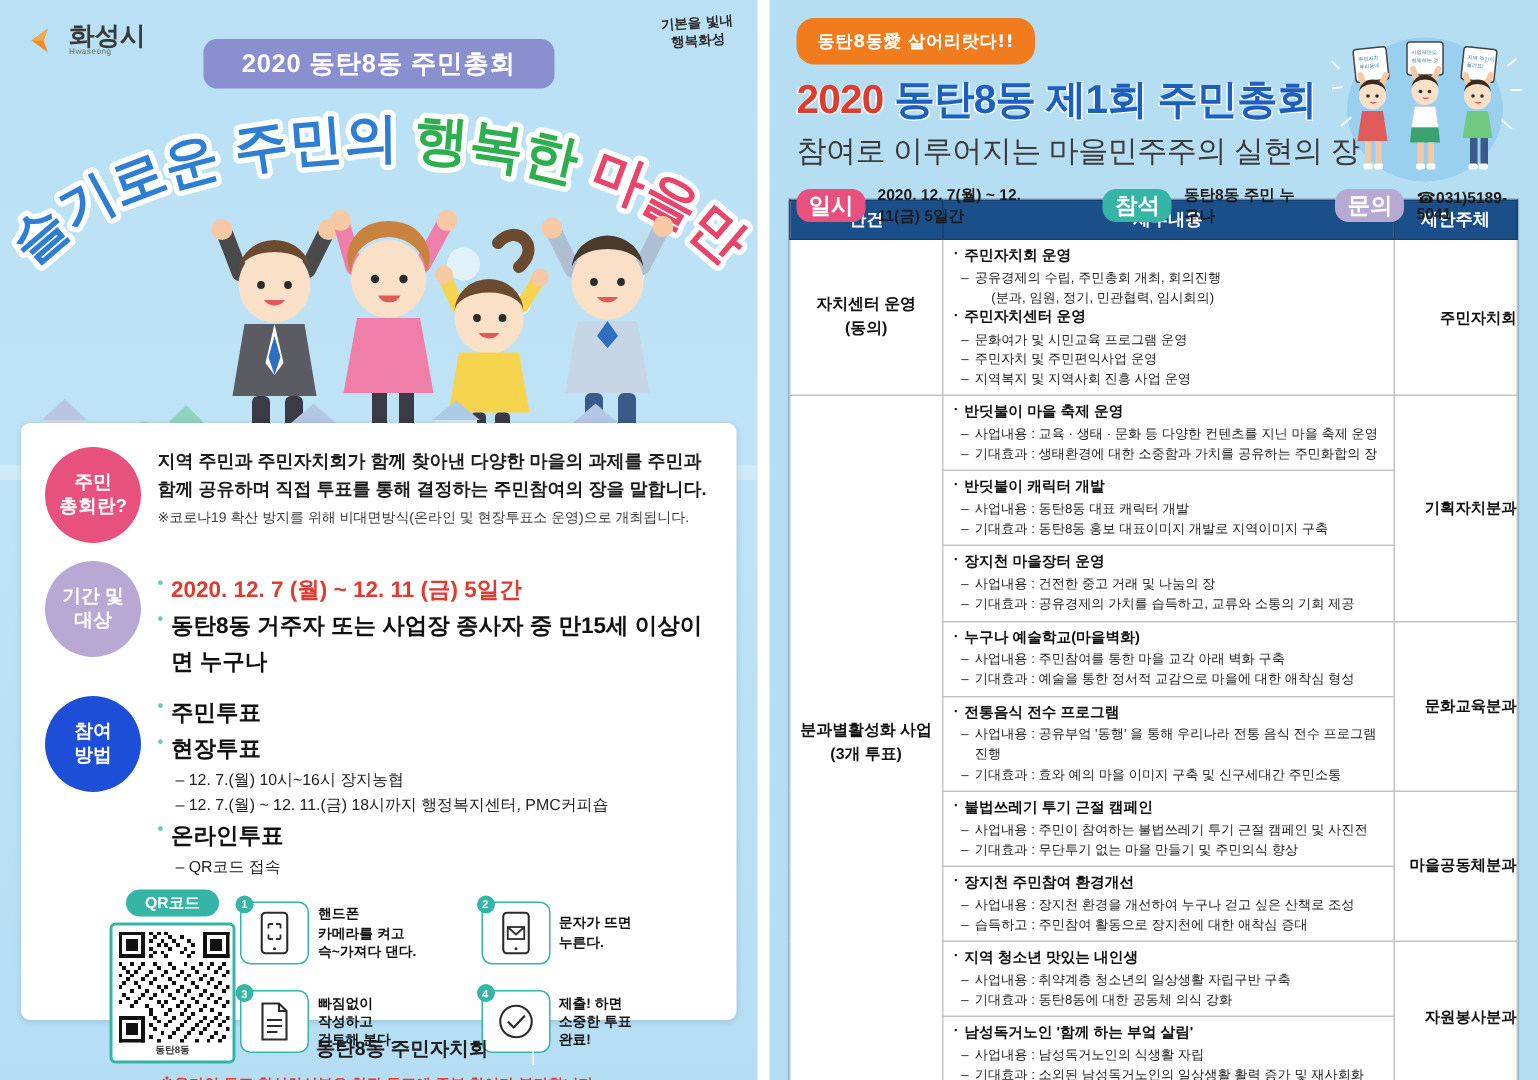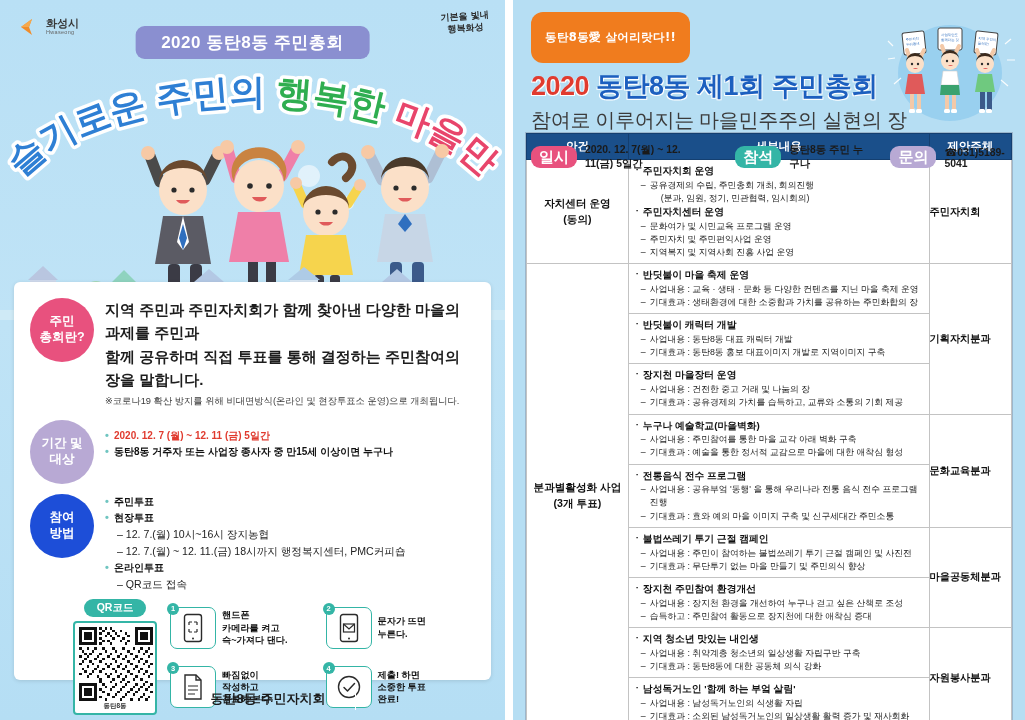--- a/index.html
+++ b/index.html
@@ -21,21 +21,21 @@
   }
   .page-gap{ width:8px; flex:0 0 8px; background:#fff; }
 
   
   .city-logo{ position:absolute; left:18px; top:15px; display:flex; align-items:center; gap:4px; }
   .city-logo .mark{
     width:24px; height:24px; position:relative;
   }
   .city-logo .mark svg{ display:block; }
   .city-logo .txt{ line-height:1; }
-  .city-logo .txt .ko{ font-size:11px; font-weight:bold; color:#3a3a3a; display:block; }
+  .city-logo .txt .ko{ font-size:17px; font-weight:bold; color:#3a3a3a; display:block; }
   .city-logo .txt .en{ font-size:5.5px; color:#666; display:block; letter-spacing:.3px; margin-top:1px;}
 
   
   .hand-slogan{
     position:absolute; right:16px; top:10px;
     font-family:"DejaVu Sans",sans-serif;
     font-size:9px; font-weight:bold; color:#2b2b2b;
     line-height:1.35; text-align:center;
     transform:rotate(-4deg);
   }
@@ -73,29 +73,29 @@
   .bubble{
     flex:0 0 64px; width:64px; height:64px; border-radius:50%;
     color:#fff; font-size:12.5px; font-weight:bold; line-height:1.25;
     display:flex; align-items:center; justify-content:center; text-align:center;
     margin-right:11px; margin-top:2px;
   }
   .bubble.pink{ background:#e8517e; }
   .bubble.purple{ background:#b8a9d4; }
   .bubble.teal{ background:#1d4ed8; }
   .rowbody{ flex:1 1 auto; padding-top:2px; }
-  .lead{ font-size:15px; color:#1d1d1d; font-weight:bold; line-height:1.55; }
+  .lead{ font-size:12px; color:#1d1d1d; font-weight:bold; line-height:1.55; }
   .note{ font-size:9.3px; color:#3a3a3a; margin-top:4px; line-height:1.4; }
-  .b-item{ font-size:10px; font-weight:bold; color:#111; line-height:1.6; position:relative; padding-left:9px;}
+  .b-item{ font-size:15px; font-weight:bold; color:#111; line-height:1.6; position:relative; padding-left:9px;}
   .b-item::before{ content:"•"; position:absolute; left:0; top:-1px; color:#6fc5c0; font-size:11px; }
   .b-item.red{ color:#e03b2f; }
   .sub{ font-size:10.6px; color:#222; line-height:1.62; padding-left:12px; }
 
   
-  .qr-area{ display:flex; gap:10px; margin-top:4px; padding-left:40px;justify-content:space-between; }
+  .qr-area{ display:flex; margin-top:4px; padding-left:40px;justify-content:space-between; }
   .qr-box{ width:90px; }
   .qr-badge{
     display:block; margin:0 auto 4px auto; background:#34b5a6; color:#fff;
     font-size:10.5px; font-weight:bold; border-radius:11px; padding:2px 12px; text-align:center; width:62px;
   }
   .qr-frame{ border:2px solid #34b5a6; border-radius:4px; padding:4px 4px 2px 4px; width:84px; margin:0 auto; background:#fff;}
   .qr-img{ width:74px; height:74px; display:block; margin:0 auto; }
   .qr-cap{ font-size:6.5px; text-align:center; color:#333; margin-top:1px; font-weight:bold;}
 
   .steps{ display:grid; grid-template-columns:repeat(2, 1fr); gap:3px 6px; flex:1 1 auto; }
@@ -123,21 +123,21 @@
   .lfooter .divider{ width:1px; height:22px; background:#fff; }
 
   
   .page-right{
     position:relative; width:512px; height:720px;
     background:#b6def3; overflow:hidden; flex:0 0 512px;
   }
   .rhead{ position:relative; height:132px; padding:12px 14px 0 18px; }
   .orange-pill{
     display:inline-block; background:#f07c1e; color:#fff; border-radius:12px;
-    padding:18px 14px; font-size:11.5px; font-weight:bold; font-family:"DejaVu Sans",sans-serif;
+    padding:8px 14px; font-size:11.5px; font-weight:bold; font-family:"DejaVu Sans",sans-serif;
     letter-spacing:.4px;
   }
   .rtitle{
     font-size:27px; font-weight:bold; color:#1c5fbf; margin-top:5px; letter-spacing:-.5px;
     text-shadow:1px 1px 0 #fff, -1px 1px 0 #fff;
   }
   .rtitle .red{ color:#e03b2f; }
   .rsub{ font-size:20px; color:#3b3b3b; margin-top:3px; letter-spacing:-.3px; }
   .rmeta{ display:flex; align-items:center; gap:8px; margin-top:9px; font-size:10.4px; color:#1a1a1a; font-weight:bold; flex-wrap:nowrap;}
   .tag{ color:#fff; border-radius:9px; padding:1.5px 8px; font-size:15px; font-weight:bold; white-space:nowrap;}
@@ -150,21 +150,21 @@
 
   
   .tbl-wrap{ margin:0 12px; background:#fff; border:1px solid #9bb6cc; }
   table{ width:100%; border-collapse:collapse; table-layout:fixed; }
   th{
     background:#1a4f8a; color:#fff; font-size:11.5px; font-weight:bold;
     padding:5px 2px; border:1px solid #143f70; text-align:center;
   }
   td{ border:1px solid #c3c3c3; vertical-align:middle; background:#fff; }
   td.agenda{ text-align:center; font-size:10.6px; font-weight:bold; color:#111; line-height:1.45; }
-  td.owner{ text-align:left; font-size:10.2px; font-weight:bold; color:#111; }
+  td.owner{ text-align:right; font-size:10.2px; font-weight:bold; color:#111; }
   td.detail{ padding:4px 6px 4px 7px; }
   .d-title{ font-size:9.8px; font-weight:bold; color:#111; line-height:1.5; position:relative; padding-left:7px; }
   .d-title::before{ content:"·"; position:absolute; left:0; top:-1px; font-weight:bold; }
   .d-line{ font-size:8.8px; color:#222; line-height:1.5; padding-left:14px; position:relative; }
   .d-line::before{ content:"–"; position:absolute; left:5px; }
   .d-cont{ font-size:8.8px; color:#222; line-height:1.5; padding-left:25px; }
 </style>
 </head>
 <body>
 

